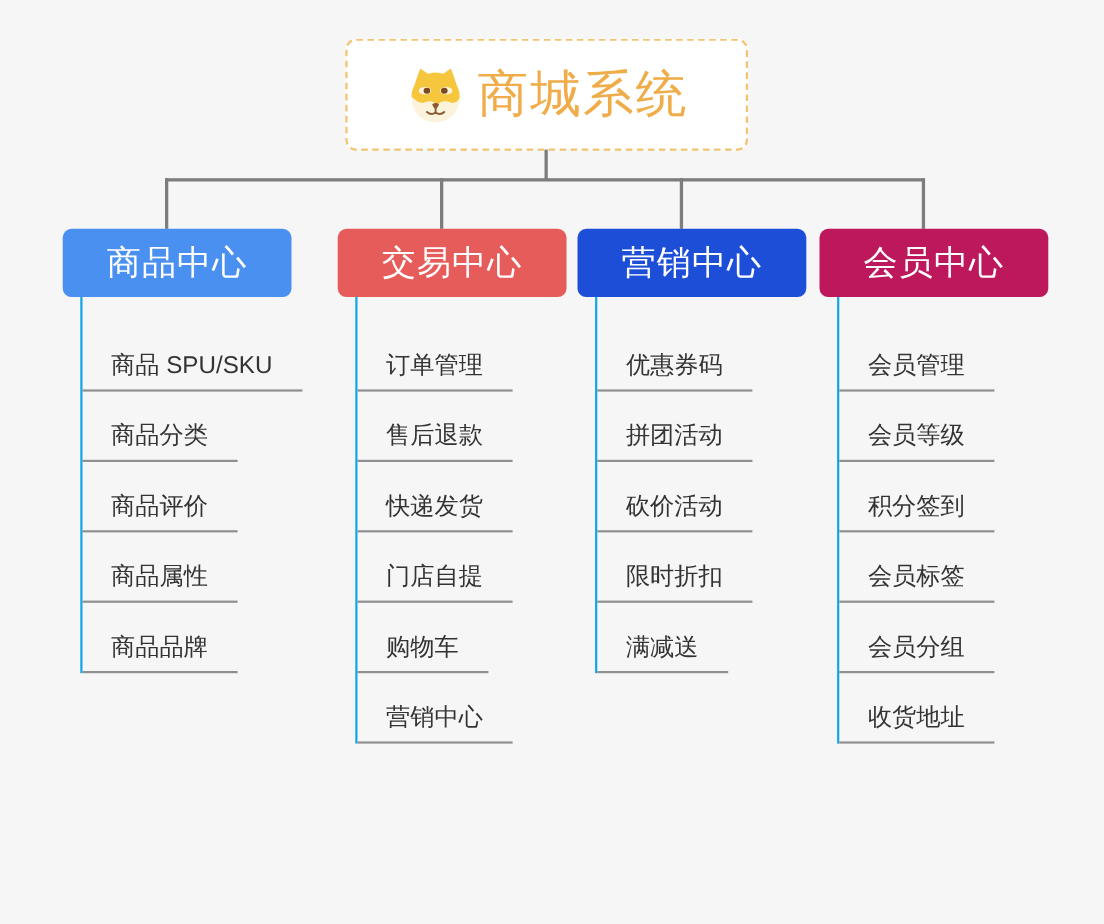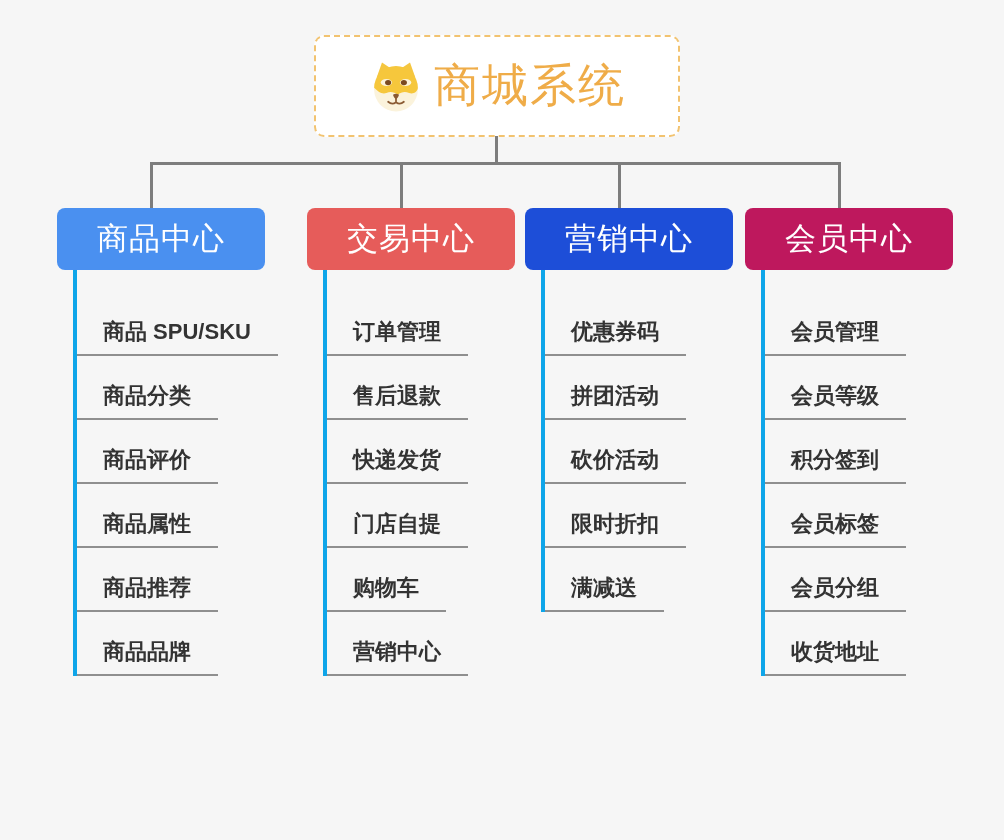--- a/index.html
+++ b/index.html
@@ -52,22 +52,21 @@
     display: flex;
     align-items: center;
     justify-content: center;
     white-space: nowrap;
     cursor: default;
   }
   
   .branch-col {
     position: absolute;
     top: 270px;
-    border-left: 4px solid #0ea5e9;
-    font-weight: bold;
+    border-left: 2px solid #0ea5e9;
   }
   .leaf {
     height: 64px;
     display: flex;
     align-items: flex-end;
   }
   .leaf:first-child { height: 86px; }
   .leaf-label {
     display: inline-block;
     border-bottom: 2px solid #8F8F8F;
@@ -109,23 +108,20 @@
           <span class="leaf-label">商品 SPU/SKU</span>
         </div>
         <div class="leaf">
           <span class="leaf-label">商品分类</span>
         </div>
         <div class="leaf">
           <span class="leaf-label">商品评价</span>
         </div>
         <div class="leaf">
           <span class="leaf-label">商品属性</span>
-        </div>
-        <div class="leaf">
-          <span class="leaf-label">商品推荐</span>
         </div>
         <div class="leaf">
           <span class="leaf-label">商品品牌</span>
         </div>
       </div>
 
     <div class="line branch-drop" style="left: 400px;"></div>
     <div class="branch-box" style="left: 307px; background: rgb(230, 92, 90);">交易中心</div>
     <div class="branch-col" style="left: 323px;">
         <div class="leaf">

